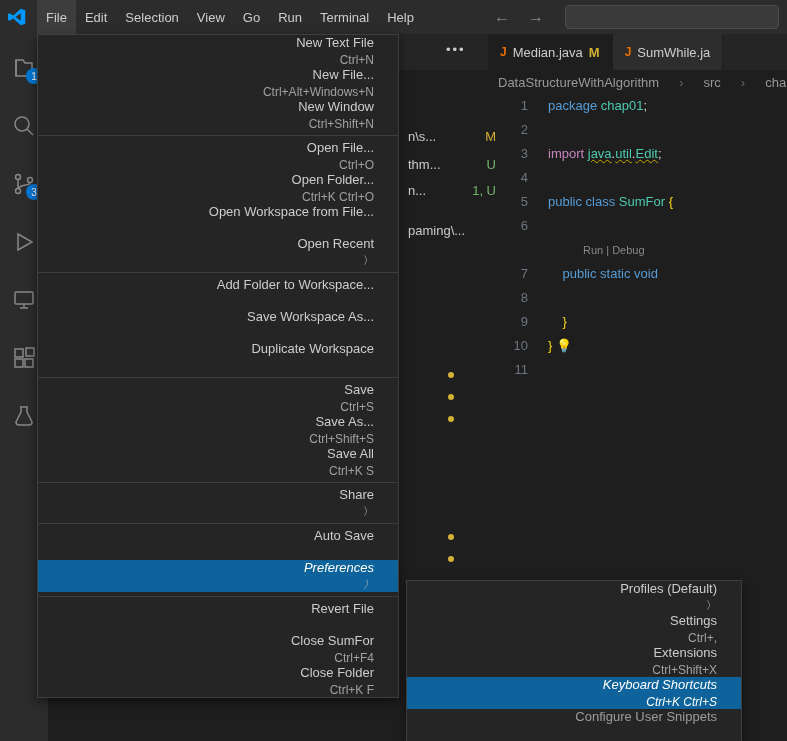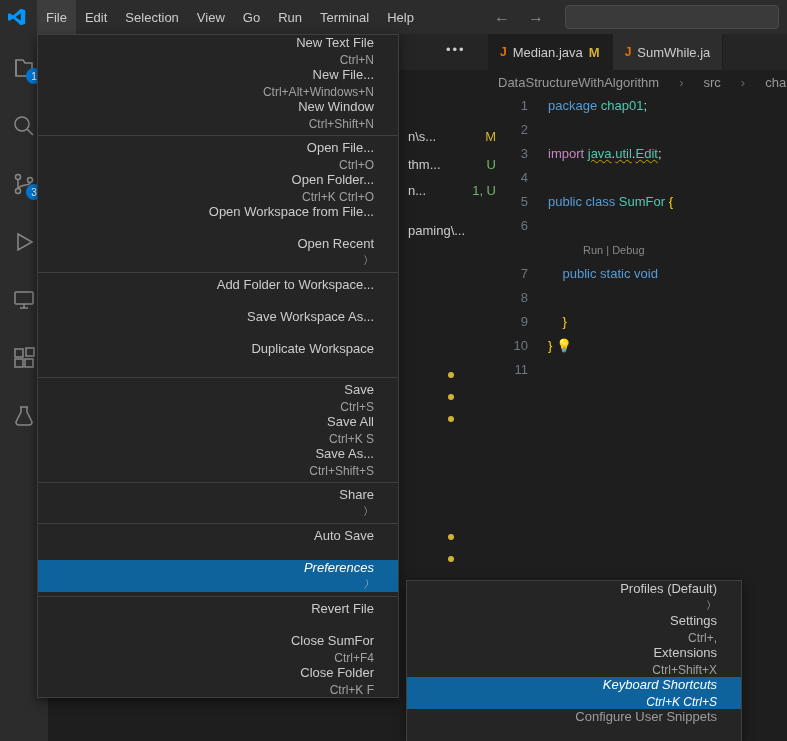--- a/index.html
+++ b/index.html
@@ -446,26 +446,26 @@
     </div>
   <div class="menu-row">
       <span>Duplicate Workspace</span>
     </div>
   <div class="menu-sep"></div>
   <div class="menu-row">
       <span>Save</span>
       <span class="menu-shortcut">Ctrl+S</span>
     </div>
   <div class="menu-row">
+      <span>Save As...</span>
+      <span class="menu-shortcut">Ctrl+Shift+S</span>
+    </div>
+  <div class="menu-row">
       <span>Save All</span>
       <span class="menu-shortcut">Ctrl+K S</span>
-    </div>
-  <div class="menu-row">
-      <span>Save As...</span>
-      <span class="menu-shortcut">Ctrl+Shift+S</span>
     </div>
   <div class="menu-sep"></div>
   <div class="menu-row">
       <span>Share</span>
       <span class="chevron">〉</span>
     </div>
   <div class="menu-sep"></div>
   <div class="menu-row">
       <span>Auto Save</span>
     </div>

